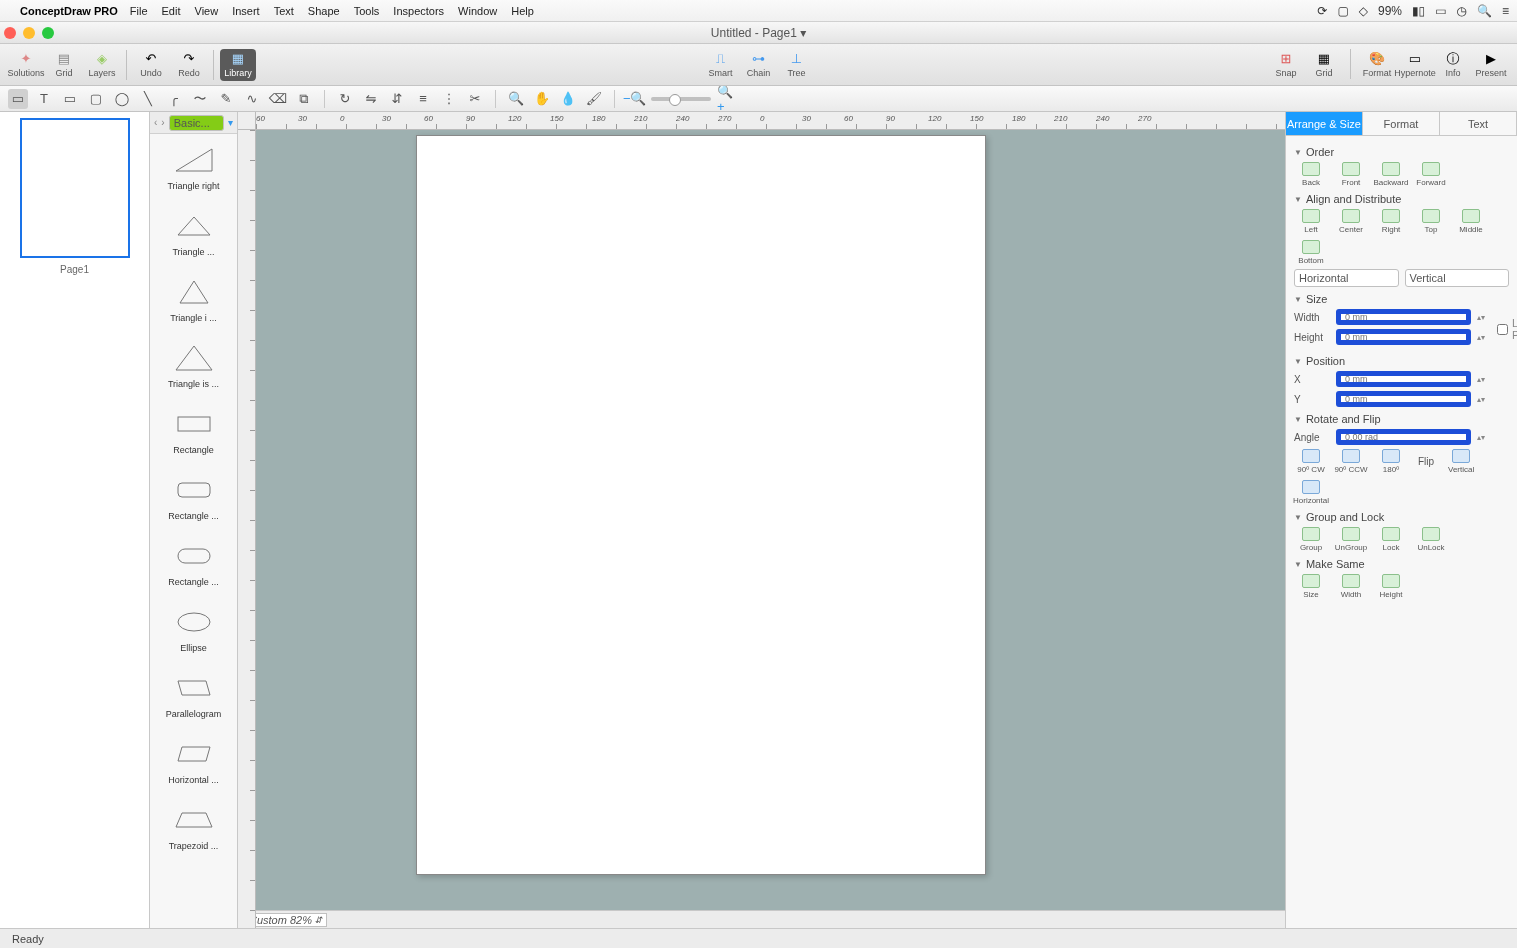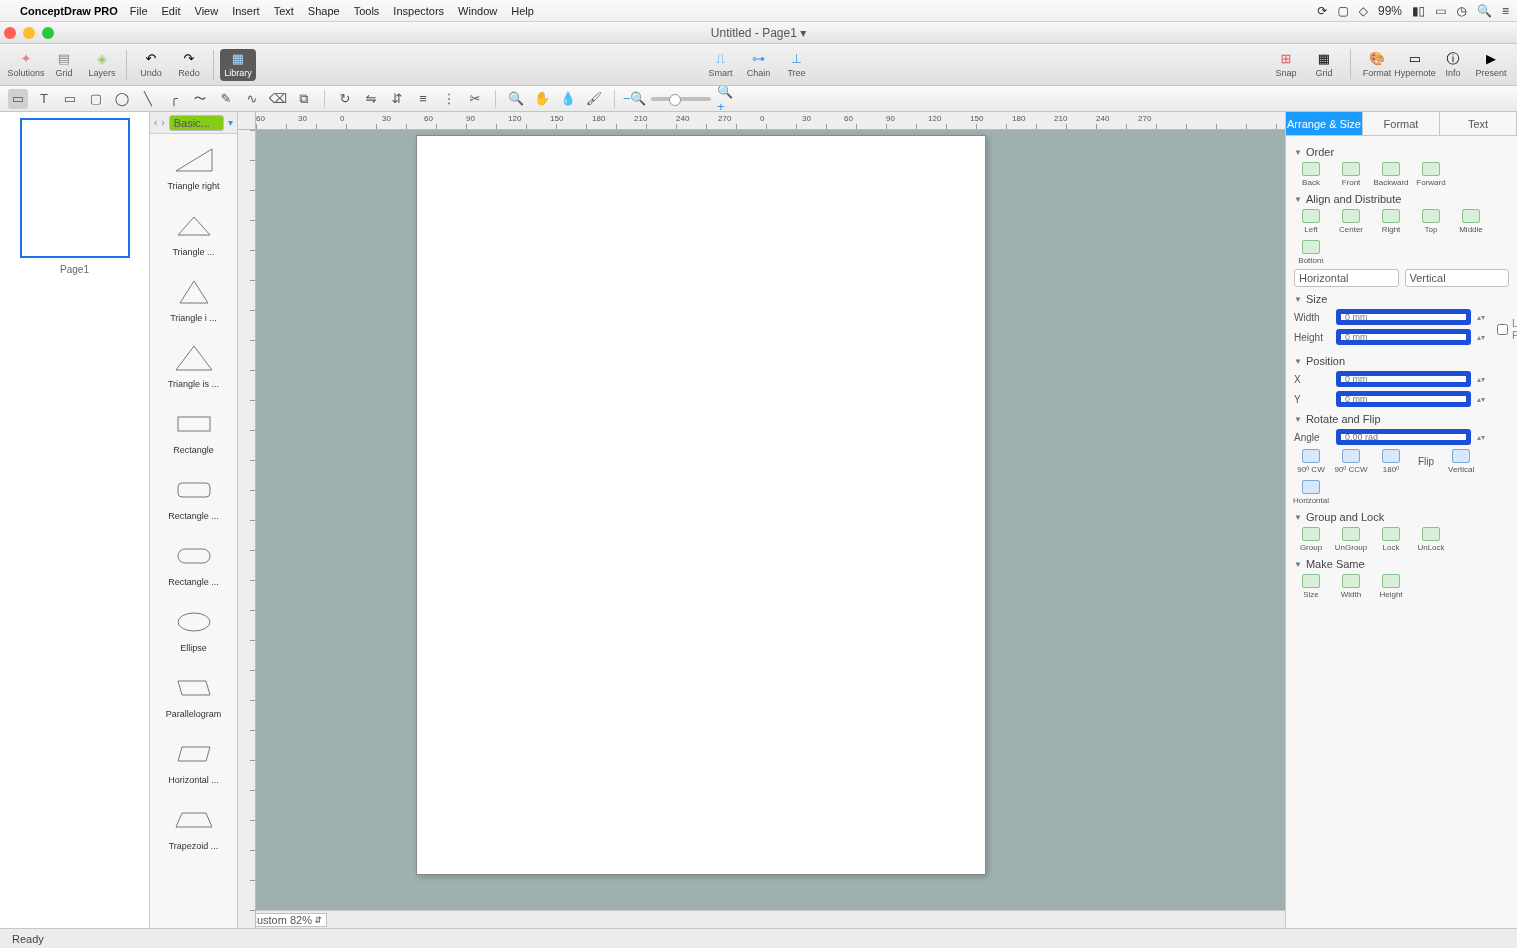--- a/index.html
+++ b/index.html
@@ -53,21 +53,21 @@
 .shapespanel { width:88px; background:#f7f7f7; border-right:1px solid #c8c8c8; display:flex; flex-direction:column; }
 .shapeshdr { height:22px; display:flex; align-items:center; padding:0 4px; gap:4px; border-bottom:1px solid #d0d0d0; background:#ececec; }
 .shapeshdr .nav { font-size:10px; color:#888; }
 .shapeshdr .libname { background:#84cc16; border:1px solid #c0c0c0; border-radius:3px; padding:1px 4px; font-size:10px; color:#555; flex:1; height:16px; display:flex; align-items:center; }
 .shapeslist { flex:1; overflow:hidden; }
 .shapeitem { height:66px; display:flex; flex-direction:column; align-items:center; justify-content:center; gap:4px; }
 .shapeitem .sprev { width:48px; height:34px; display:flex; align-items:center; justify-content:center; }
 .shapeitem .sname { font-size:9px; color:#333; text-align:center; width:80px; white-space:nowrap; overflow:hidden; text-overflow:ellipsis; }
 
 
-.canvaswrap { flex:1; background:#9eb0b0; position:relative; display:flex; flex-direction:column; }
+.canvaswrap { flex:1; background:#9eb0b0; position:relative; display:flex; flex-direction:column;font-style:italic; }
 .rulercorner { position:absolute; left:0; top:0; width:18px; height:18px; background:#eee; border-right:1px solid #bbb; border-bottom:1px solid #bbb; z-index:2; }
 .hruler { position:absolute; top:0; left:18px; right:0; height:18px; background:#eee; border-bottom:1px solid #bbb; z-index:2; background-image:repeating-linear-gradient(to right,#999 0,#999 1px,transparent 1px,transparent 30px); background-position:0 12px; background-size:30px 6px; background-repeat:repeat-x; }
 .hruler .tick { position:absolute; top:2px; font-size:8px; color:#555; }
 .vruler { position:absolute; top:18px; left:0; width:18px; bottom:0; background:#eee; border-right:1px solid #bbb; z-index:2; background-image:repeating-linear-gradient(to bottom,#999 0,#999 1px,transparent 1px,transparent 30px); background-position:12px 0; background-size:6px 30px; background-repeat:repeat-y; }
 .canvas { position:absolute; left:18px; top:18px; right:0; bottom:18px; overflow:hidden; }
 .page { position:absolute; left:160px; top:5px; width:570px; height:740px; background:#fff; border:1px solid #888; box-shadow:2px 2px 6px rgba(0,0,0,.2); }
 .statusbar { position:absolute; bottom:0; left:0; right:0; height:18px; background:#ececec; border-top:1px solid #c8c8c8; display:flex; align-items:center; padding:0 6px; font-size:10px; color:#555; }
 .zoomread { background:#fff; border:1px solid #c0c0c0; padding:0 4px; height:14px; display:flex; align-items:center; font-size:9px; }
 
 

